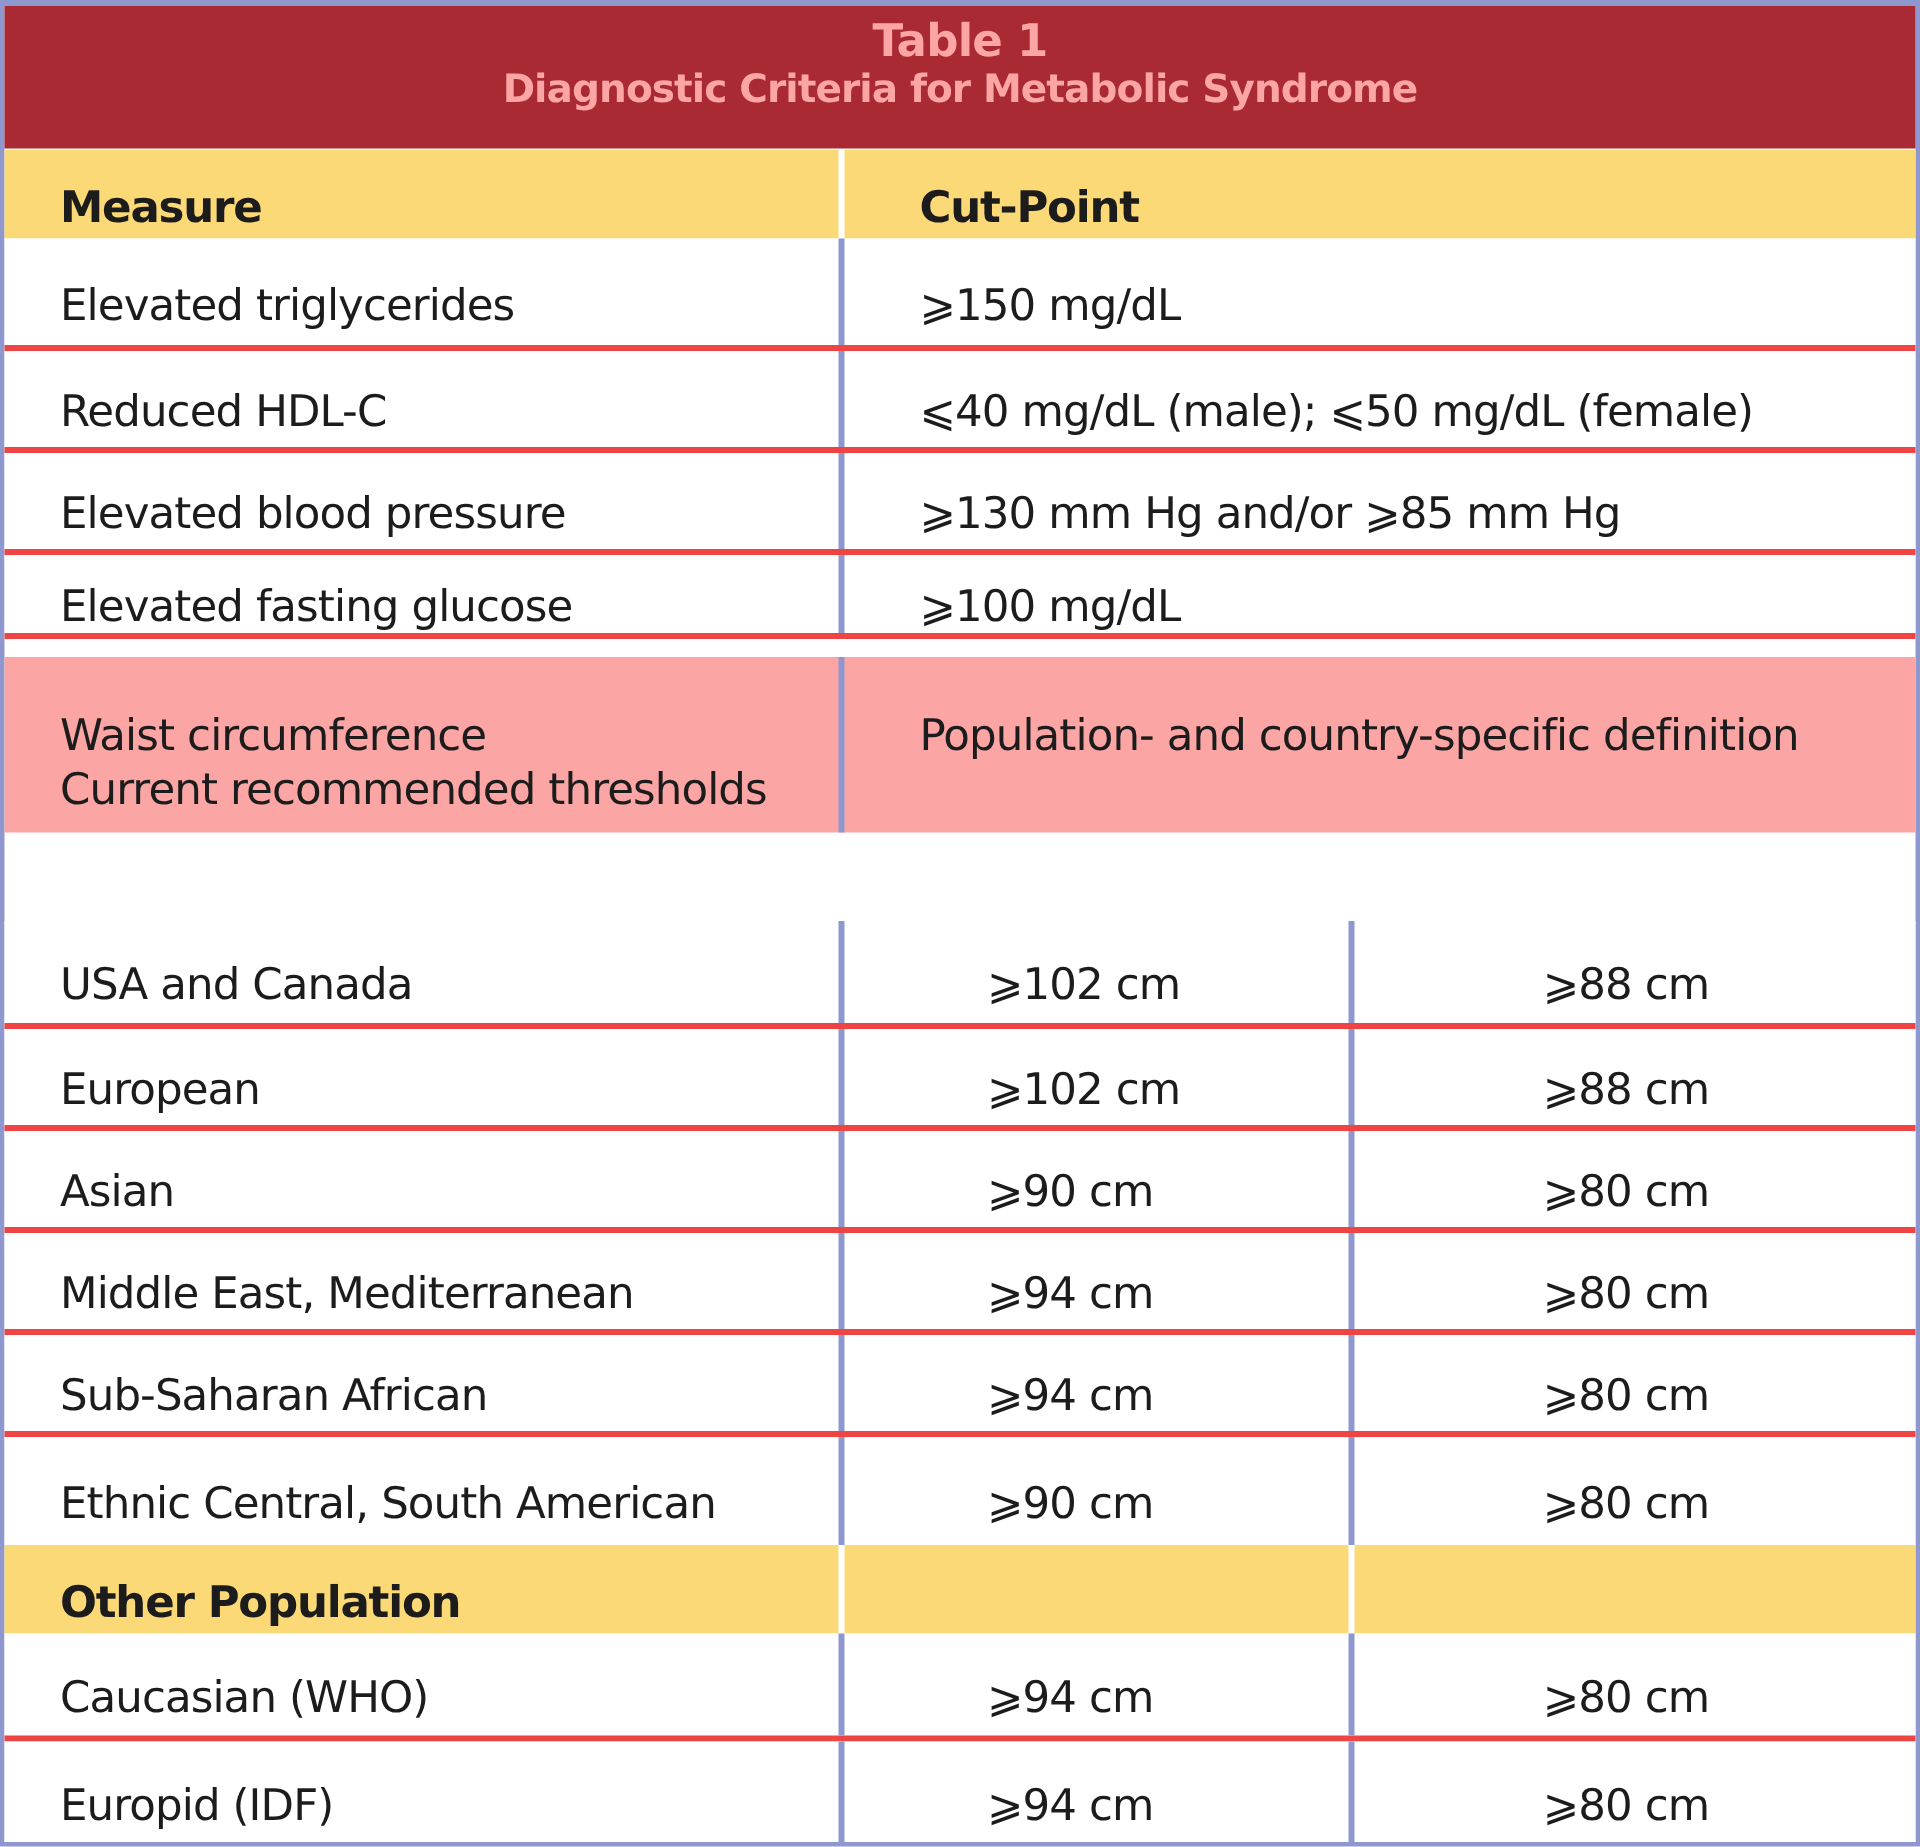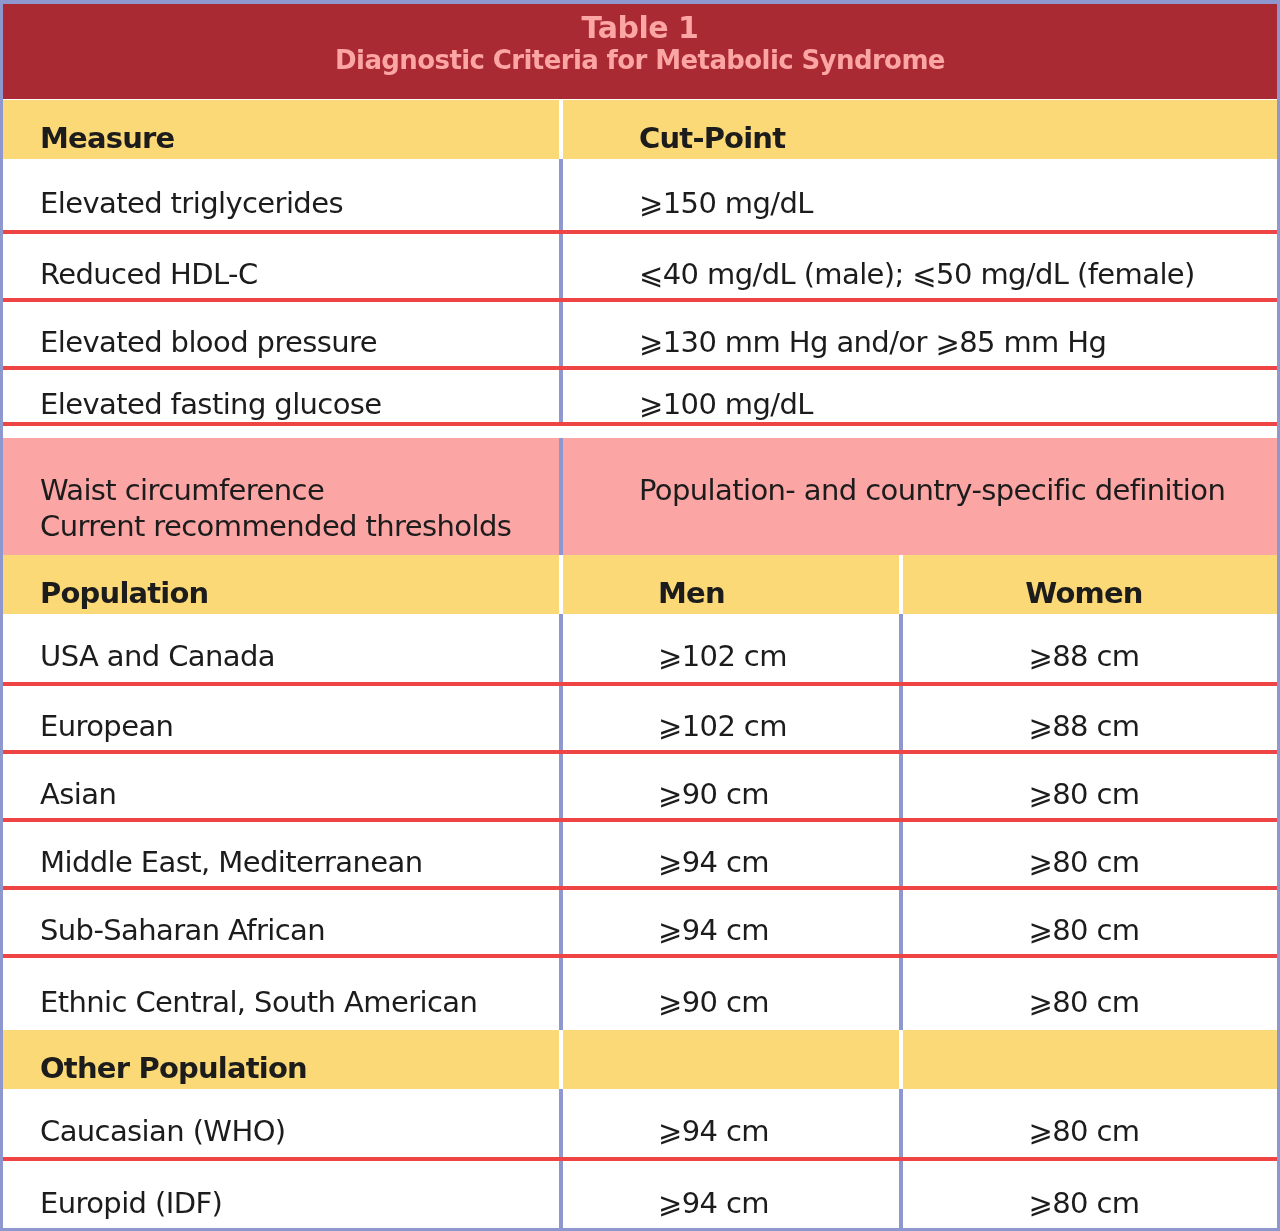--- a/index.html
+++ b/index.html
@@ -12,21 +12,21 @@
     .title .t1 { position: absolute; left: 0; right: 0; top: 6px; font-size: 30px; letter-spacing: -0.5px; }
     .title .t2 { position: absolute; left: 0; right: 0; top: 41px; font-size: 26px; letter-spacing: -0.6px; }
     .row { position: absolute; left: 0; width: 1274px; box-sizing: border-box; }
     .row.body { background: #ffffff; border-bottom: 4px solid #ef4444; }
     .row.hdr { background: #fcd977; }
     .cell { position: absolute; top: 16px; bottom: 0; box-sizing: border-box; display: flex; align-items: center;
             font-size: 29px; letter-spacing: -0.6px; white-space: nowrap; }
     .hdr .cell { font-weight: bold; font-size: 29px; letter-spacing: -0.8px; }
     .c1 { left: 0; width: 557px; padding-left: 37px; }
     .c2 { left: 557px; width: 341px; padding-left: 98px; }
-    .c23 { left: 557px; width: 717px; padding-left: 79px; }
+    .c23 { left: 557px; width: 717px; padding-left: 53px; }
     .c3 { left: 898px; width: 376px; justify-content: center; padding-right: 10px; }
     .vsep { position: absolute; top: 0; bottom: 0; width: 4px; background: #8e98cf; }
     .hdr .vsep { background: #ffffff; }
     .vs1 { left: 556px; }
     .vs2 { left: 896px; }
     .waist .c1 { flex-direction: column; align-items: flex-start; justify-content: flex-start; padding-top: 18px; line-height: 36px; }
     .waist .c23 { align-items: flex-start; padding-top: 18px; line-height: 36px; }
   </style>
 </head>
 <body>
@@ -66,27 +66,20 @@
   </div>
   <div class="row waist" style="top:434px;height:117px;background:#fca5a5;">
     <div class="cell c1">
       <span>Waist circumference</span>
       <span>Current recommended thresholds</span>
     </div>
     <div class="vsep vs1"></div>
     <div class="cell c23">Population- and country-specific definition</div>
   </div>
 
-  <div class="row hdr" style="top:551px;height:59px;">
-    <div class="cell c1">Population</div>
-    <div class="vsep vs1"></div>
-    <div class="cell c2">Men</div>
-    <div class="vsep vs2"></div>
-    <div class="cell c3">Women</div>
-  </div>
 
   <div class="row body" style="top:610px;height:72px;">
     <div class="cell c1">USA and Canada</div>
     <div class="vsep vs1"></div>
     <div class="cell c2">⩾102  cm</div>
     <div class="vsep vs2"></div>
     <div class="cell c3">⩾88 cm</div>
   </div>
   <div class="row body" style="top:682px;height:68px;">
     <div class="cell c1">European</div>

